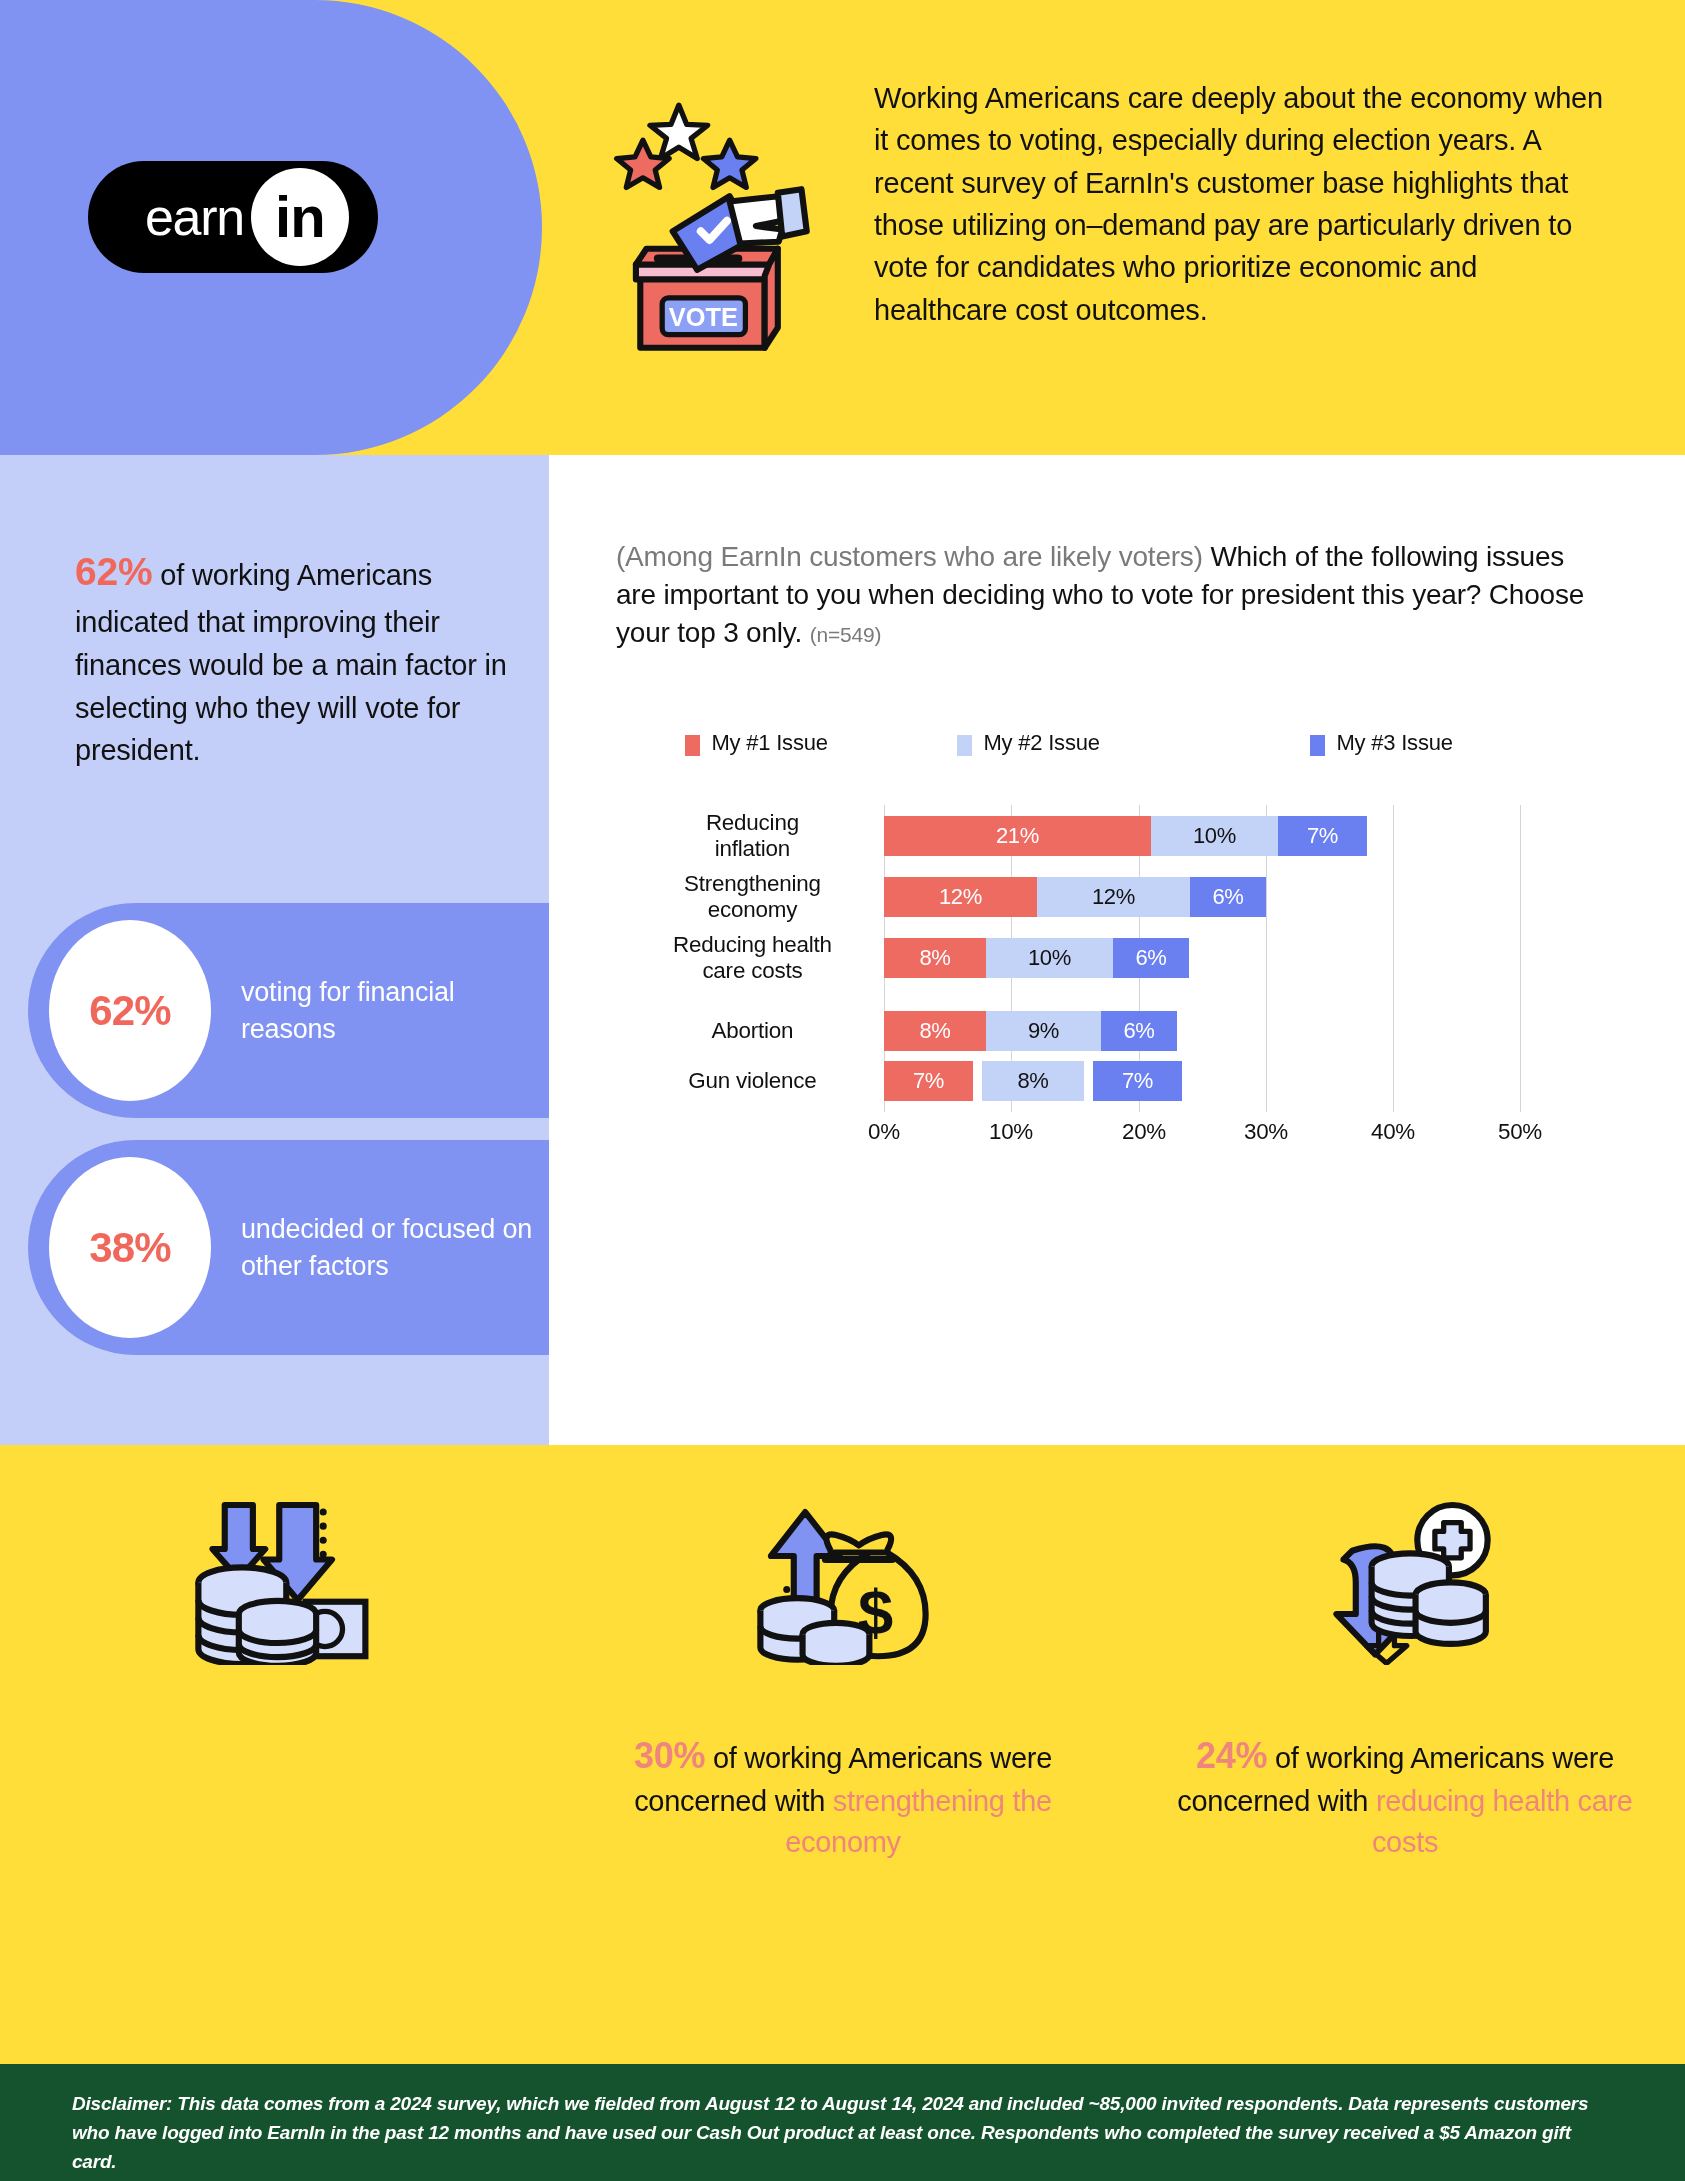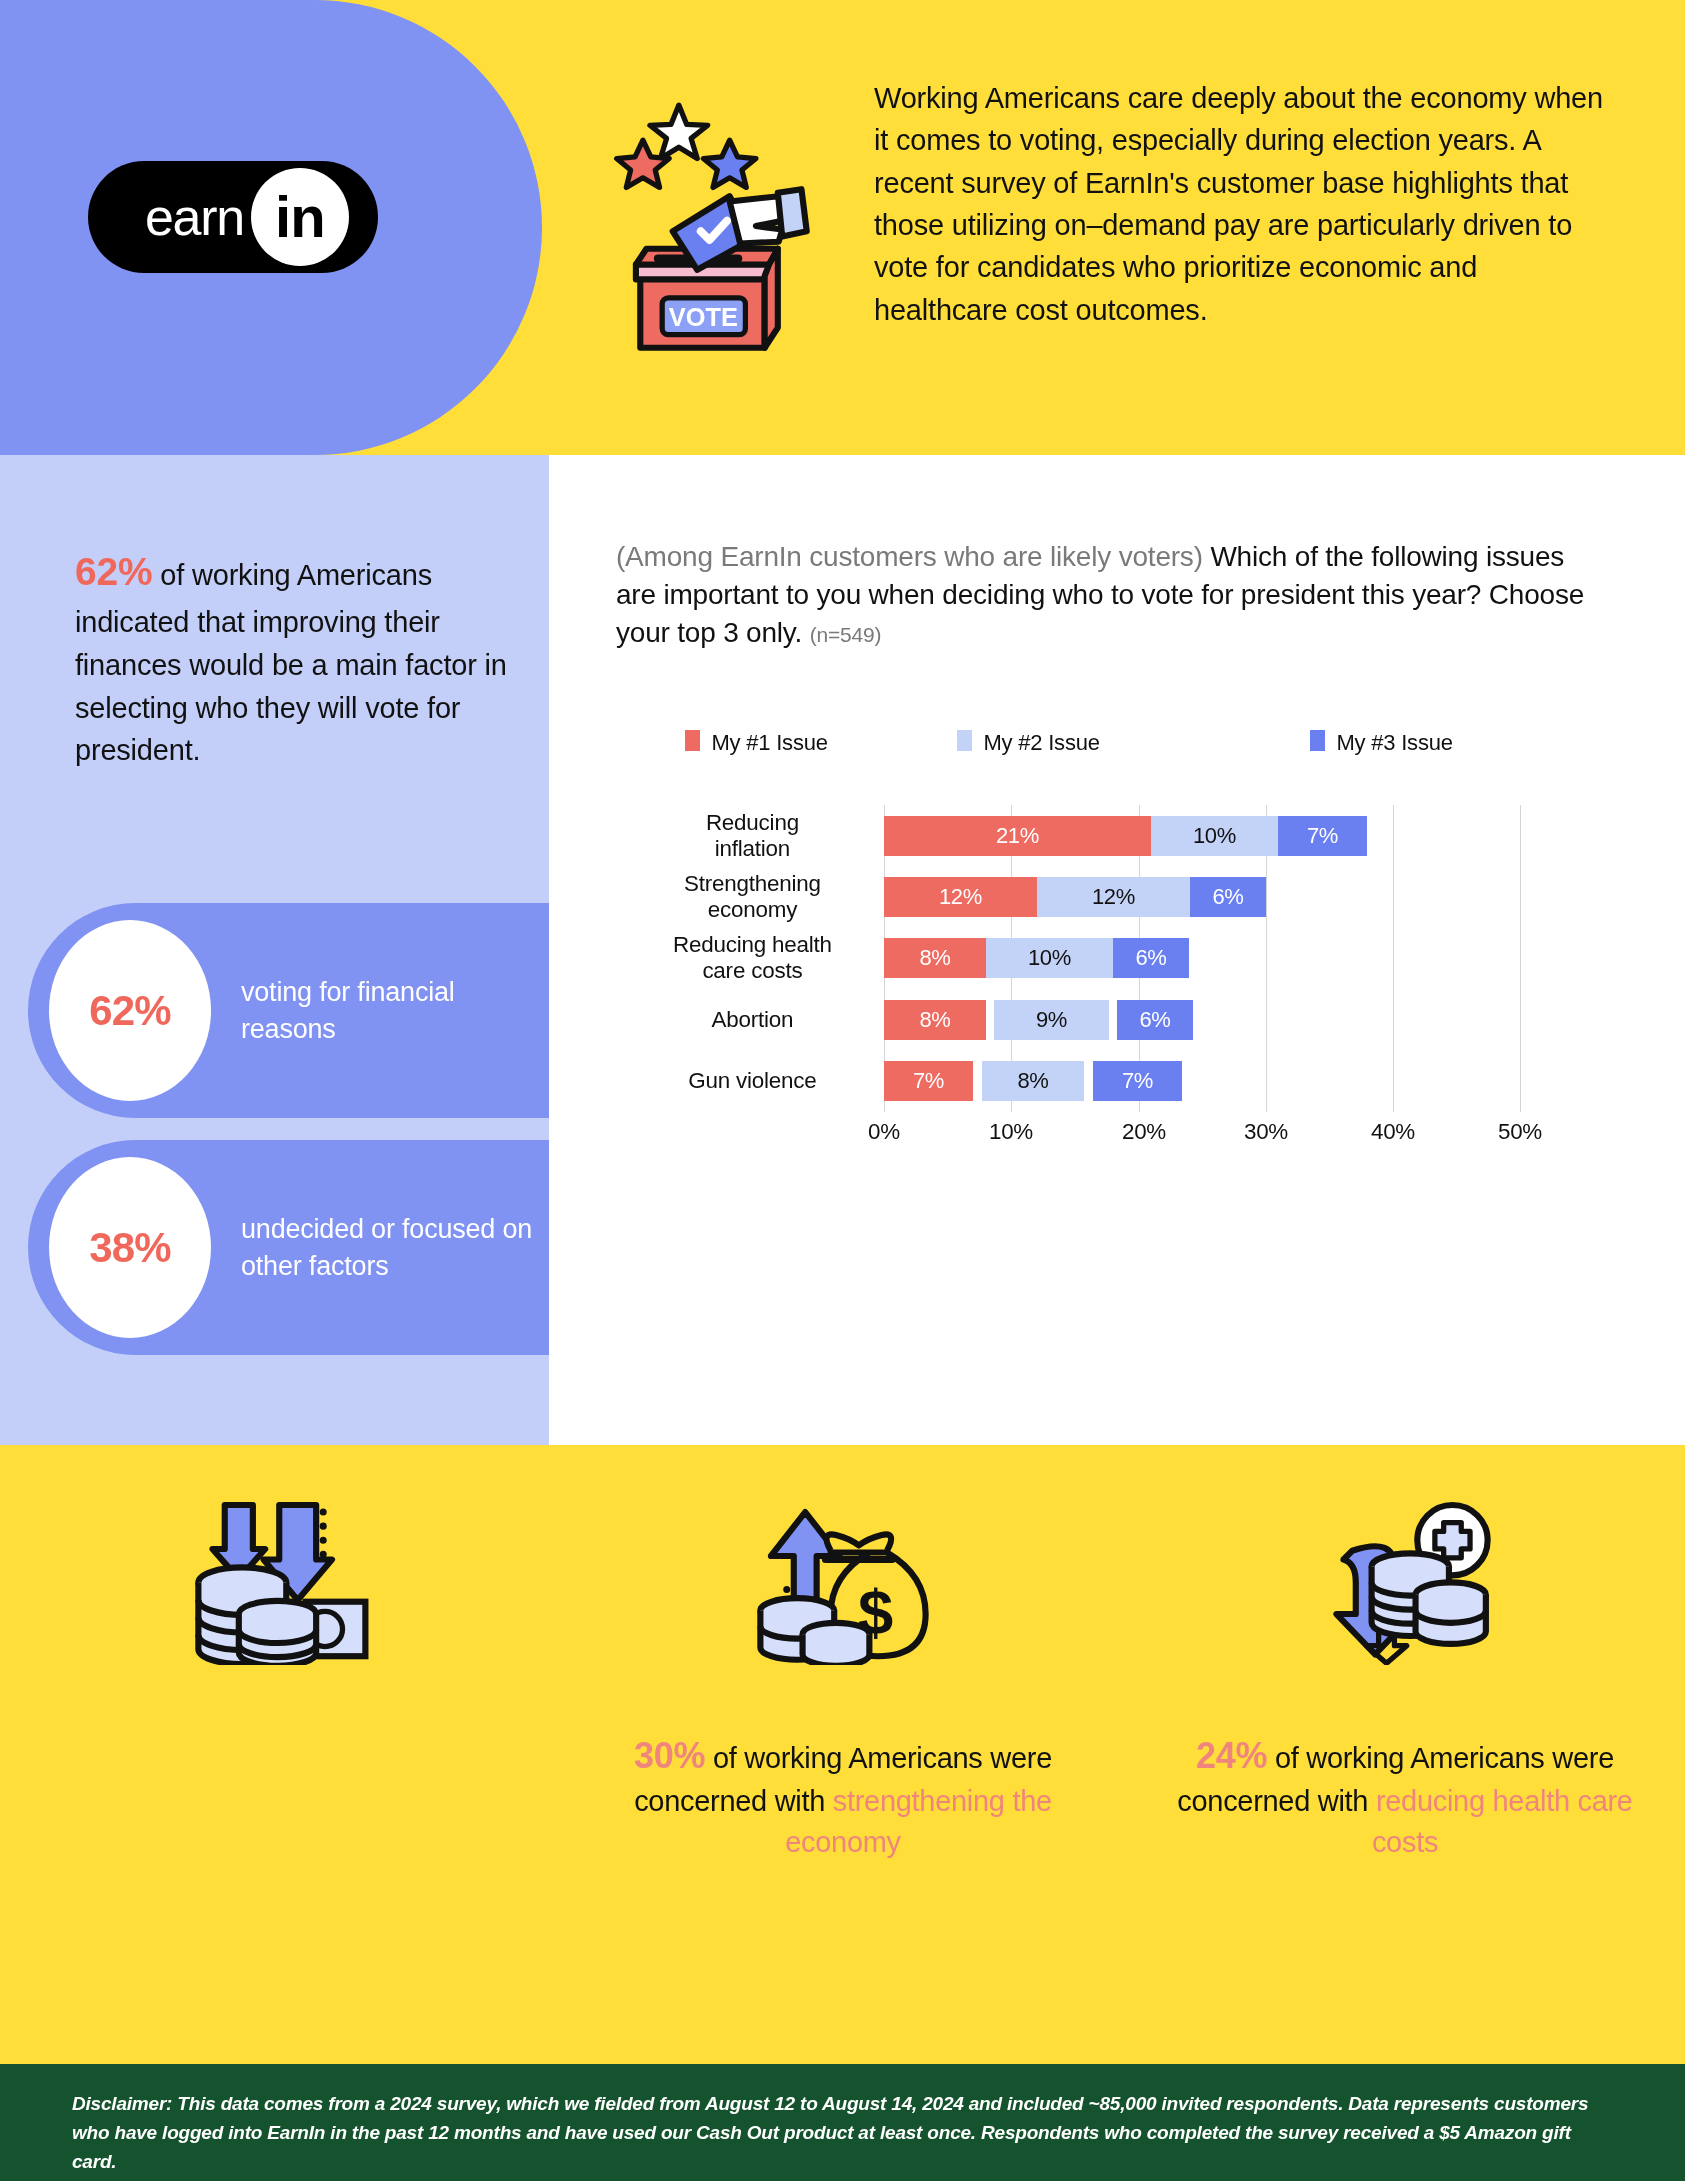--- a/index.html
+++ b/index.html
@@ -88,21 +88,21 @@
     position:absolute; left:67px; top:83px; width:974px;
     font-size:28px; line-height:1.35; color:#111111; letter-spacing:-0.2px;
   }
   .q-title .muted { color:#7A7A7A; }
   .q-title .n { color:#7A7A7A; font-size:21px; }
 
   .legend {
     position:absolute; left:136px; top:275px; width:878px;
     display:flex;
   }
-  .legend-item { display:flex; align-items:flex-start; }
+  .legend-item { display:flex; align-items:flex-end; }
   .legend-item.i0 { width:272px; }
   .legend-item.i1 { width:353px; }
   .legend-swatch { width:15px; height:21px; flex:0 0 auto; }
   .legend-label { font-size:22px; color:#111; margin-left:11.4px; letter-spacing:-0.2px; }
 
   .chart {
     position:absolute; left:67px; top:320px;
     width:992px; height:395px;
   }
   .plot {
@@ -274,21 +274,21 @@
           <div class="seg s2" style="width: 153px;">12%</div>
           <div class="seg s3" style="width: 76px;">6%</div>
         </div>
         <div class="row" style="top: 133px;">
           <div class="cat-label">Reducing health
 care costs</div>
           <div class="seg s1" style="width: 102px;">8%</div>
           <div class="seg s2" style="width: 127px;">10%</div>
           <div class="seg s3" style="width: 76px;">6%</div>
         </div>
-        <div class="row" style="top: 195px; gap: 8px;">
+        <div class="row" style="top: 206px;">
           <div class="cat-label">Abortion</div>
           <div class="seg s1" style="width: 102px;">8%</div>
           <div class="seg s2" style="width: 115px;">9%</div>
           <div class="seg s3" style="width: 76px;">6%</div>
         </div>
         <div class="row" style="top: 256px; gap: 9px;">
           <div class="cat-label">Gun violence</div>
           <div class="seg s1" style="width: 89px;">7%</div>
           <div class="seg s2" style="width: 102px;">8%</div>
           <div class="seg s3" style="width: 89px;">7%</div>

